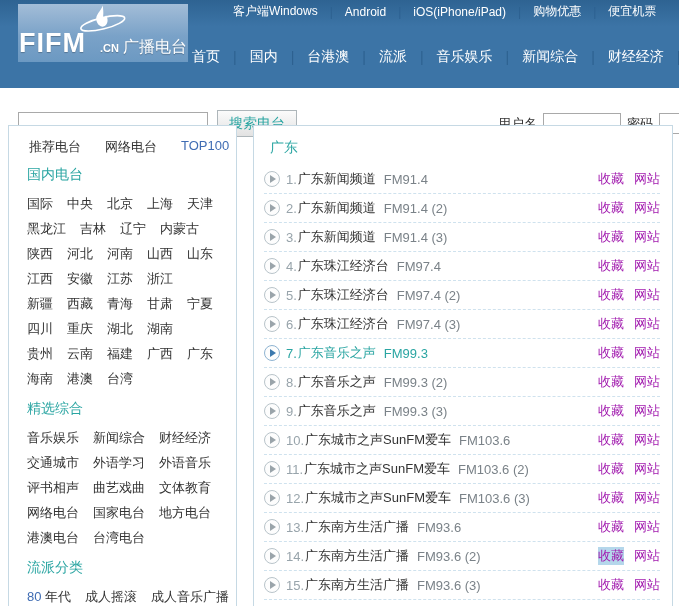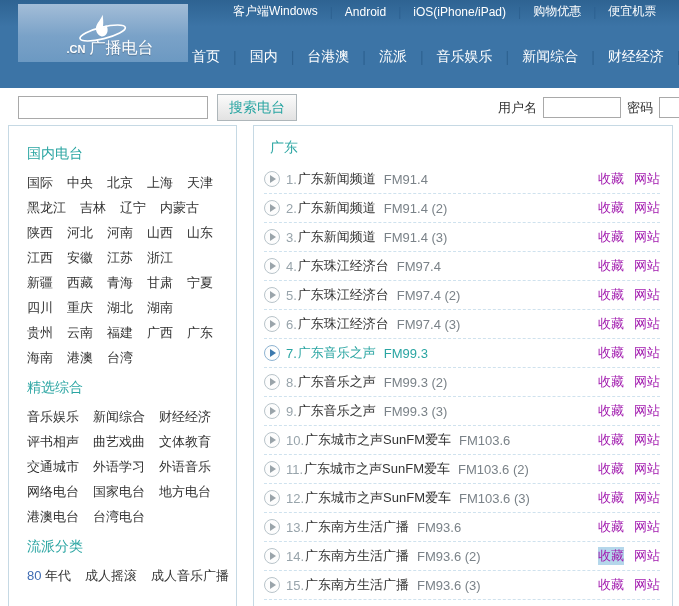--- a/index.html
+++ b/index.html
@@ -21,21 +21,21 @@
   .top-links{position:absolute;left:233px;top:3px;display:flex;align-items:center;
     color:#fff;font-size:12px;white-space:nowrap}
   .top-links .sep{color:#2d6190;margin:0 12px}
   .tlink{cursor:pointer}
   .nav{position:absolute;left:192px;top:48px;display:flex;align-items:center;
     color:#fff;font-size:14px;white-space:nowrap}
   .nav .sep{color:#2d6190;margin:0 13px}
   .nlink{cursor:pointer}
 
   
-  .toolbar{position:absolute;left:0;top:92px;width:679px;height:30px}
+  .toolbar{position:absolute;left:0;top:108px;width:679px;height:30px}
   .search-input{position:absolute;left:18px;top:4px;width:190px;height:23px;border:1px solid #a9a9a9;padding:0 4px;font-size:13px}
   .search-btn{position:absolute;left:217px;top:2px;width:80px;height:27px;
     background:linear-gradient(180deg,#fbfbfb,#e2e2e2);border:1px solid #aeb6ba;
     color:var(--teal,#2aa5a2);font-size:14px;cursor:pointer}
   .login{position:absolute;left:498px;top:5px;display:flex;align-items:center;font-size:13px;color:#333;white-space:nowrap}
   .login input{width:78px;height:21px;border:1px solid #a9a9a9;margin:0 6px;padding:0 3px}
   .login input.pwd{width:70px;margin-right:0}
 
   
   .sidebar{position:absolute;left:8px;top:125px;width:229px;height:500px;
@@ -73,20 +73,21 @@
 
 <div class="page">
 
   <div class="header">
     <div class="logo">
       <svg viewBox="0 0 64 36">
         <ellipse cx="32" cy="24" rx="28" ry="7" fill="none" stroke="#ffffff" stroke-width="2" transform="rotate(-14 32 24)"></ellipse>
         <path d="M32 2 C29 10 23 13 24 20 C25 26 30 29 33 28 C39 26 39 18 36 14 C35 18 32 18 32.5 15 C33 11 32.5 7 32 2 Z" fill="#ffffff"></path>
       </svg>
       <div class="logo-text">
+        <span class="logo-brand">FIFM</span>
         <span class="logo-tld">.CN</span>
         <span class="logo-suffix">广播电台</span>
       </div>
     </div>
     <div class="top-links">
         <span class="tlink">客户端Windows</span>
         <span class="sep">|</span>
         <span class="tlink">Android</span>
         <span class="sep">|</span>
         <span class="tlink">iOS(iPhone/iPad)</span>
@@ -118,34 +119,39 @@
     <button class="search-btn">搜索电台</button>
     <div class="login">
       <span>用户名</span>
       <input type="text" value="" style="">
       <span>密码</span>
       <input type="password" class="pwd" value="" style="">
     </div>
   </div>
 
   <div class="sidebar">
+    <div class="tabs">
+        <span class="tab">推荐电台</span>
+        <span class="tab">网络电台</span>
+        <span class="tab blue">TOP100</span>
+      </div>
     <div>
         <div class="section-title">国内电台</div>
         <div class="link-row"><span class="side-link">国际</span><span class="side-link">中央</span><span class="side-link">北京</span><span class="side-link">上海</span><span class="side-link">天津</span></div>
         <div class="link-row"><span class="side-link">黑龙江</span><span class="side-link">吉林</span><span class="side-link">辽宁</span><span class="side-link">内蒙古</span></div>
         <div class="link-row"><span class="side-link">陕西</span><span class="side-link">河北</span><span class="side-link">河南</span><span class="side-link">山西</span><span class="side-link">山东</span></div>
         <div class="link-row"><span class="side-link">江西</span><span class="side-link">安徽</span><span class="side-link">江苏</span><span class="side-link">浙江</span></div>
         <div class="link-row"><span class="side-link">新疆</span><span class="side-link">西藏</span><span class="side-link">青海</span><span class="side-link">甘肃</span><span class="side-link">宁夏</span></div>
         <div class="link-row"><span class="side-link">四川</span><span class="side-link">重庆</span><span class="side-link">湖北</span><span class="side-link">湖南</span></div>
         <div class="link-row"><span class="side-link">贵州</span><span class="side-link">云南</span><span class="side-link">福建</span><span class="side-link">广西</span><span class="side-link">广东</span></div>
         <div class="link-row"><span class="side-link">海南</span><span class="side-link">港澳</span><span class="side-link">台湾</span></div>
         <div class="section-title">精选综合</div>
         <div class="link-row"><span class="side-link">音乐娱乐</span><span class="side-link">新闻综合</span><span class="side-link">财经经济</span></div>
+        <div class="link-row"><span class="side-link">交通城市</span><span class="side-link">外语学习</span><span class="side-link">外语音乐</span></div>
         <div class="link-row"><span class="side-link">评书相声</span><span class="side-link">曲艺戏曲</span><span class="side-link">文体教育</span></div>
-        <div class="link-row"><span class="side-link">交通城市</span><span class="side-link">外语学习</span><span class="side-link">外语音乐</span></div>
         <div class="link-row"><span class="side-link">网络电台</span><span class="side-link">国家电台</span><span class="side-link">地方电台</span></div>
         <div class="link-row"><span class="side-link">港澳电台</span><span class="side-link">台湾电台</span></div>
         <div class="section-title">流派分类</div>
         <div class="link-row"><span class="side-link"><span class="latin">80</span> 年代</span><span class="side-link">成人摇滚</span><span class="side-link">成人音乐广播</span></div>
       </div>
   </div>
 
   <div class="main">
     <div class="region-title">广东</div>
     <div>

